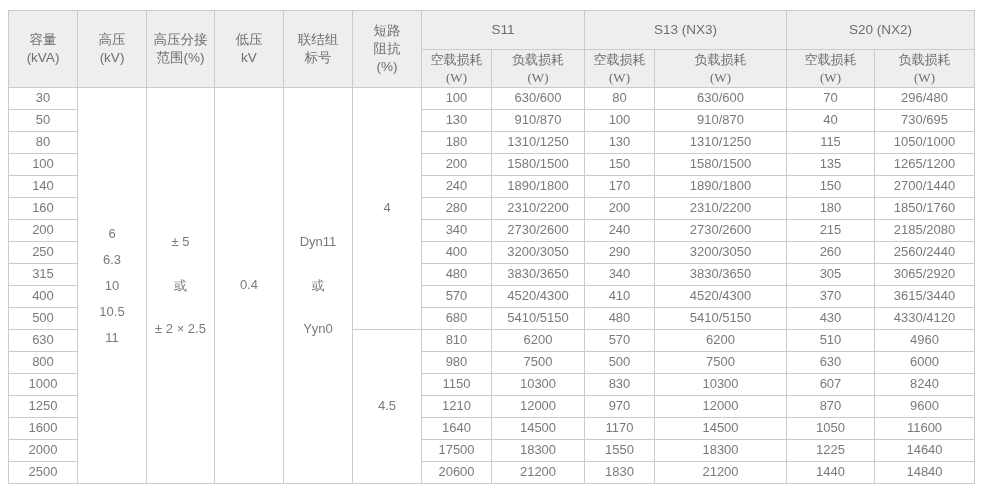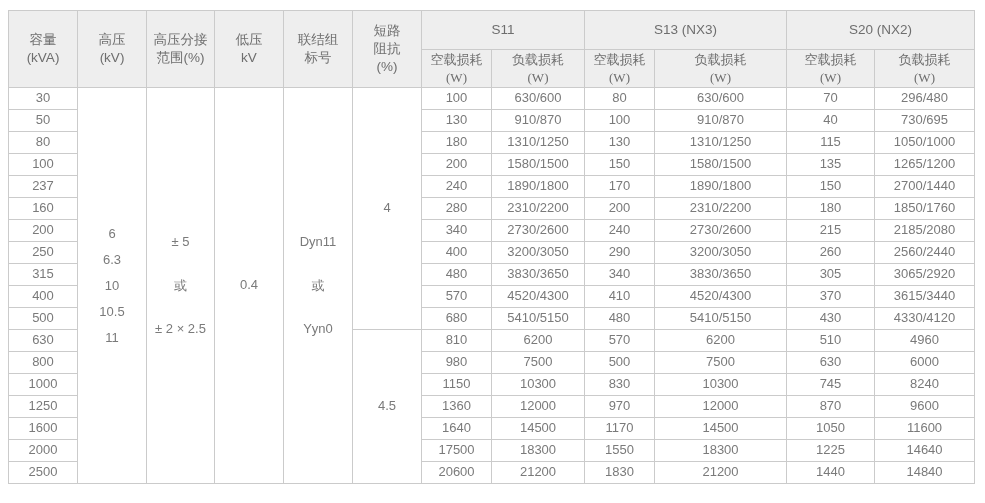--- a/index.html
+++ b/index.html
@@ -135,21 +135,21 @@
         <tr>
           <td>100</td>
           <td>200</td>
           <td>1580/1500</td>
           <td>150</td>
           <td>1580/1500</td>
           <td>135</td>
           <td>1265/1200</td>
         </tr>
         <tr>
-          <td>237</td>
+          <td>140</td>
           <td>240</td>
           <td>1890/1800</td>
           <td>170</td>
           <td>1890/1800</td>
           <td>150</td>
           <td>2700/1440</td>
         </tr>
         <tr>
           <td>160</td>
           <td>280</td>
@@ -222,26 +222,26 @@
           <td>7500</td>
           <td>630</td>
           <td>6000</td>
         </tr>
         <tr>
           <td>1000</td>
           <td>1150</td>
           <td>10300</td>
           <td>830</td>
           <td>10300</td>
-          <td>745</td>
+          <td>607</td>
           <td>8240</td>
         </tr>
         <tr>
           <td>1250</td>
-          <td>1360</td>
+          <td>1210</td>
           <td>12000</td>
           <td>970</td>
           <td>12000</td>
           <td>870</td>
           <td>9600</td>
         </tr>
         <tr>
           <td>1600</td>
           <td>1640</td>
           <td>14500</td>

